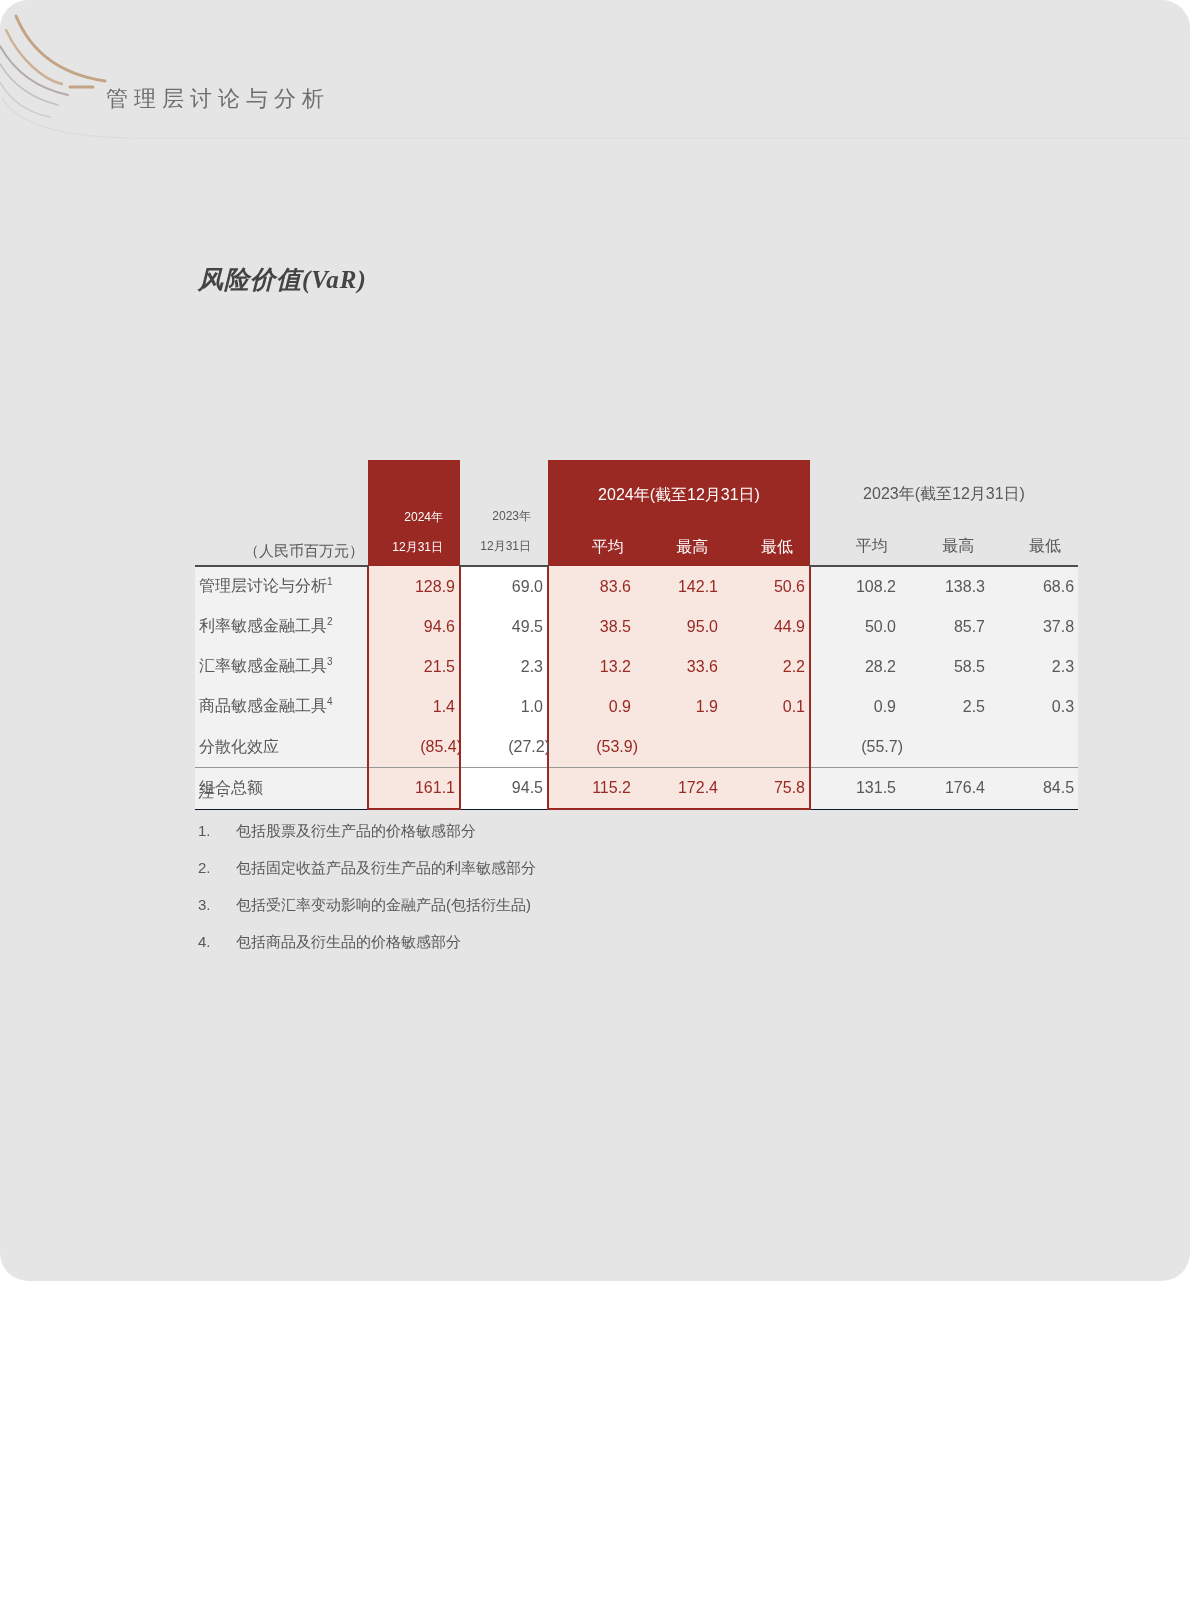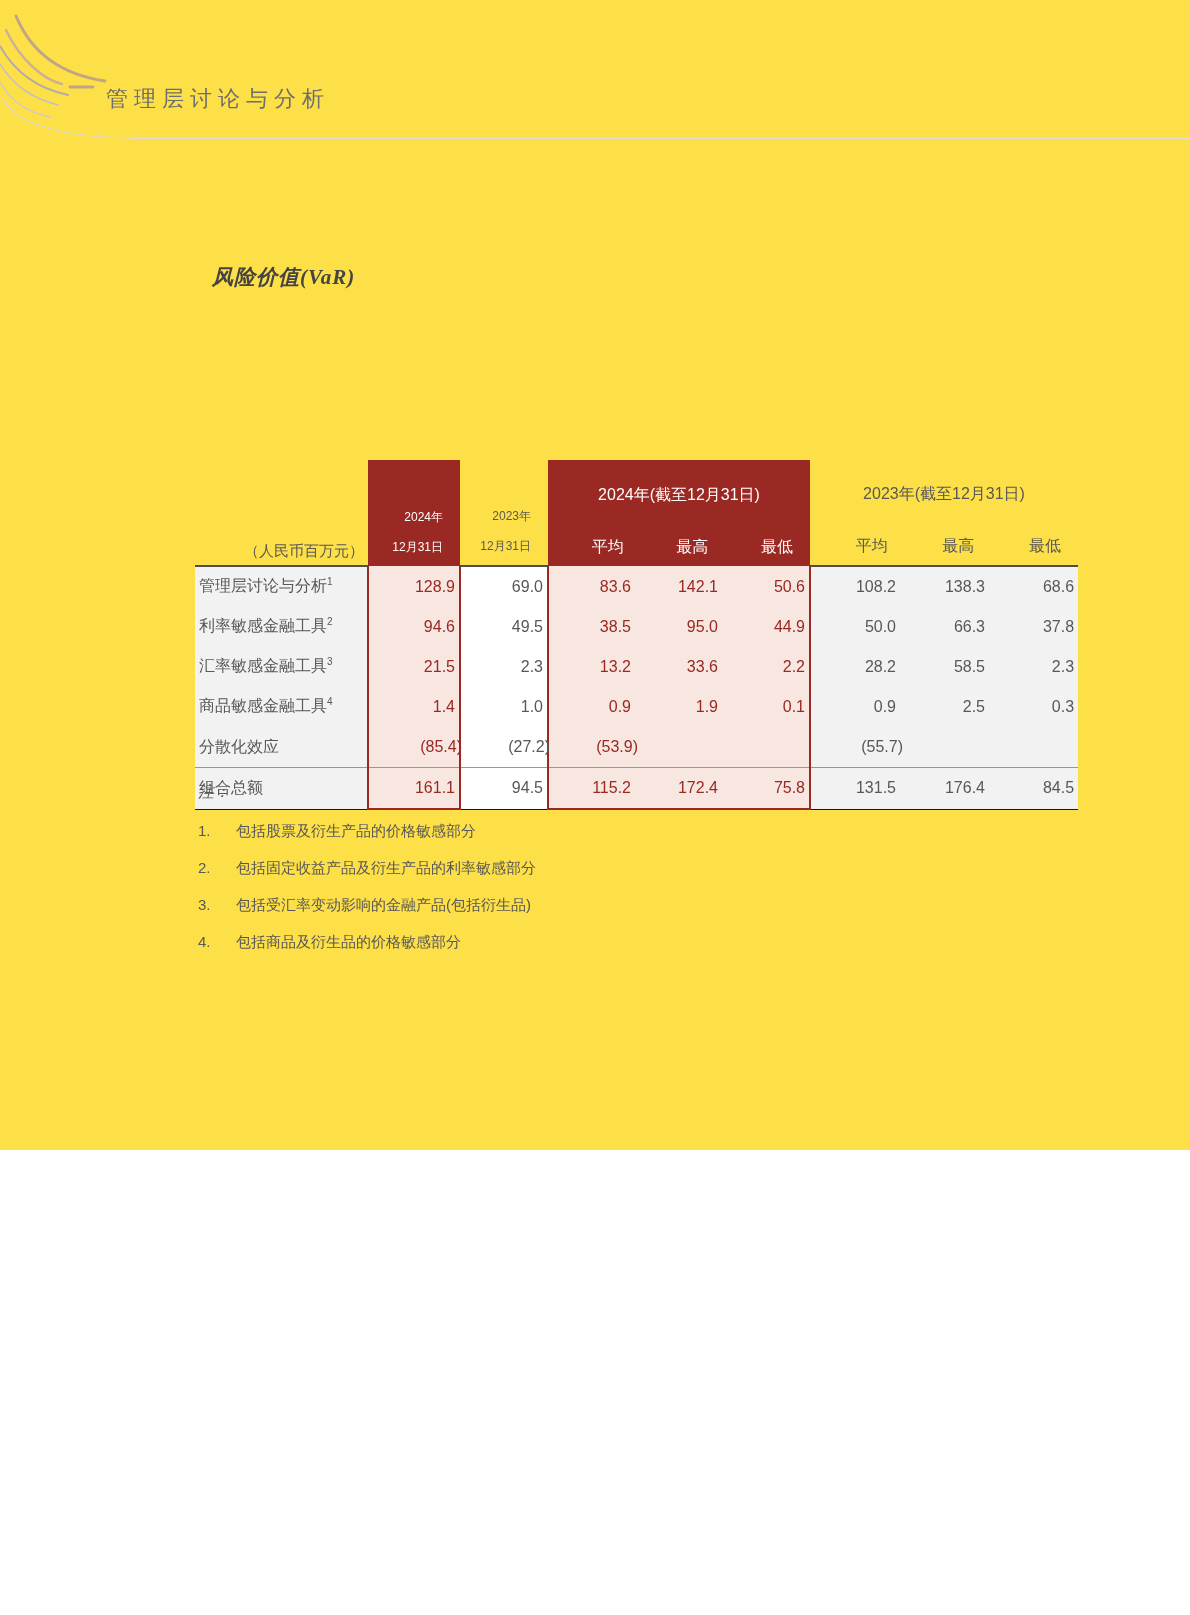--- a/index.html
+++ b/index.html
@@ -3,38 +3,38 @@
 <meta charset="utf-8">
 <style>
   :root{
     --red:#9a2823;
     --pink:#f7e7e0;
     --gray-bg:#f2f2f2;
     --text:#595757;
   }
   html,body{margin:0;padding:0;background:#fff;}
   .page{
-    position:relative;width:1190px;height:1150px;background:#fde047;
-    font-family:"Liberation Sans",sans-serif;overflow:hidden;
+    position:relative;width:1190px;height:1281px;background:#e5e5e5;
+    font-family:"Liberation Sans",sans-serif;overflow:hidden;border-radius:28px;
   }
 
   
   .swoosh{position:absolute;left:0;top:14px;}
   .header-title{
     position:absolute;left:106px;top:84px;
     font-family:"Liberation Serif",serif;font-size:22px;color:#6f6d6d;
     letter-spacing:6px;
   }
   .header-line{position:absolute;left:130px;top:138px;right:0;height:1px;background:#e4dcda;}
 
   
   .section-title{
-    position:absolute;left:212px;top:263px;
+    position:absolute;left:198px;top:263px;
     font-family:"Liberation Serif",serif;font-style:italic;font-weight:600;
-    font-size:21px;color:#454343;letter-spacing:1px;
+    font-size:25px;color:#454343;letter-spacing:1px;
   }
   .paragraph{
     position:absolute;left:198px;top:305px;width:796px;
     font-size:17px;line-height:36px;color:var(--text);
     text-align:justify;
   }
 
   
   .var-table{
     position:absolute;left:195px;top:460px;width:883px;
@@ -160,21 +160,21 @@
           <td class="c-num c-gray2"><span>68.6</span></td>
         </tr>
         <tr>
           <td class="c-label"><span>利率敏感金融工具</span><sup>2</sup></td>
           <td class="c-num c-hl bl br"><span>94.6</span></td>
           <td class="c-num c-white"><span>49.5</span></td>
           <td class="c-num c-hl bl"><span>38.5</span></td>
           <td class="c-num c-hl"><span>95.0</span></td>
           <td class="c-num c-hl br"><span>44.9</span></td>
           <td class="c-num c-gray2"><span>50.0</span></td>
-          <td class="c-num c-gray2"><span>66.3</span></td>
+          <td class="c-num c-gray2"><span>85.7</span></td>
           <td class="c-num c-gray2"><span>37.8</span></td>
         </tr>
         <tr>
           <td class="c-label"><span>汇率敏感金融工具</span><sup>3</sup></td>
           <td class="c-num c-hl bl br"><span>21.5</span></td>
           <td class="c-num c-white"><span>2.3</span></td>
           <td class="c-num c-hl bl"><span>13.2</span></td>
           <td class="c-num c-hl"><span>33.6</span></td>
           <td class="c-num c-hl br"><span>2.2</span></td>
           <td class="c-num c-gray2"><span>28.2</span></td>

